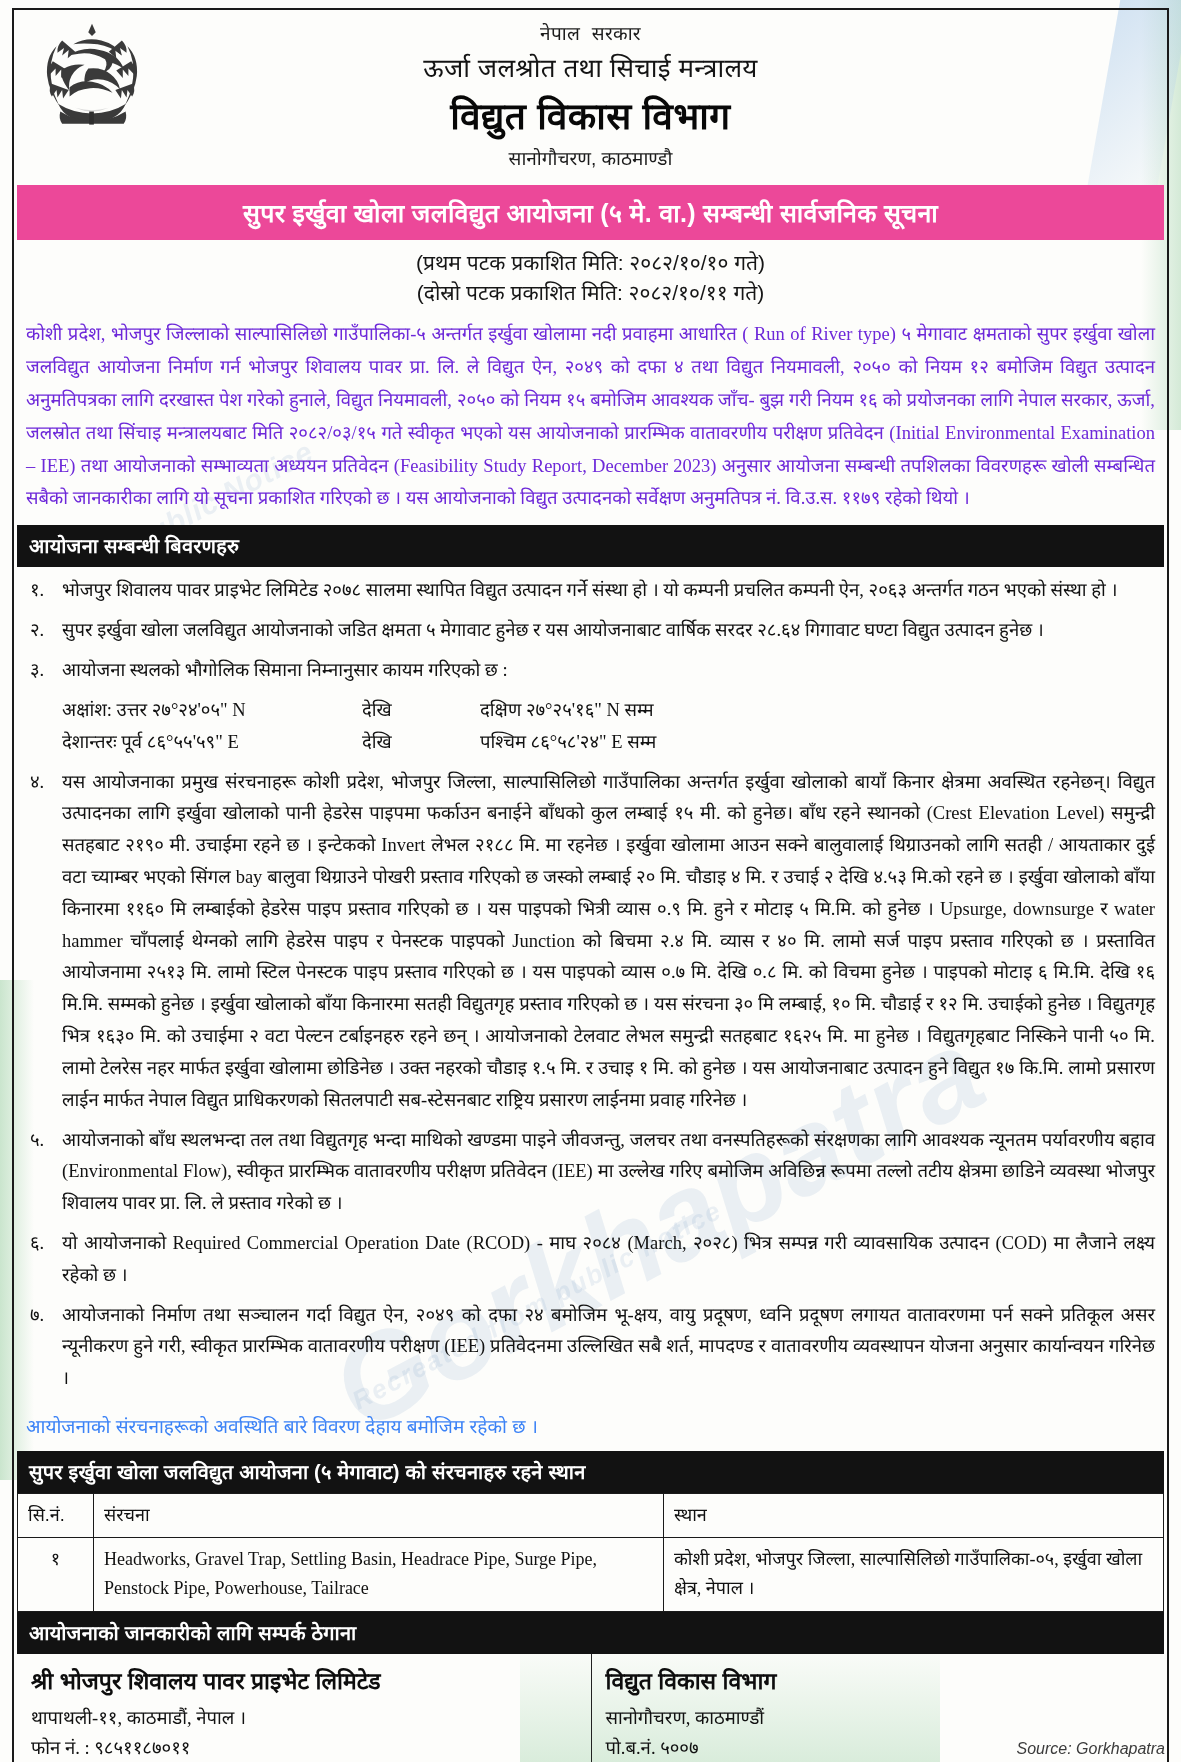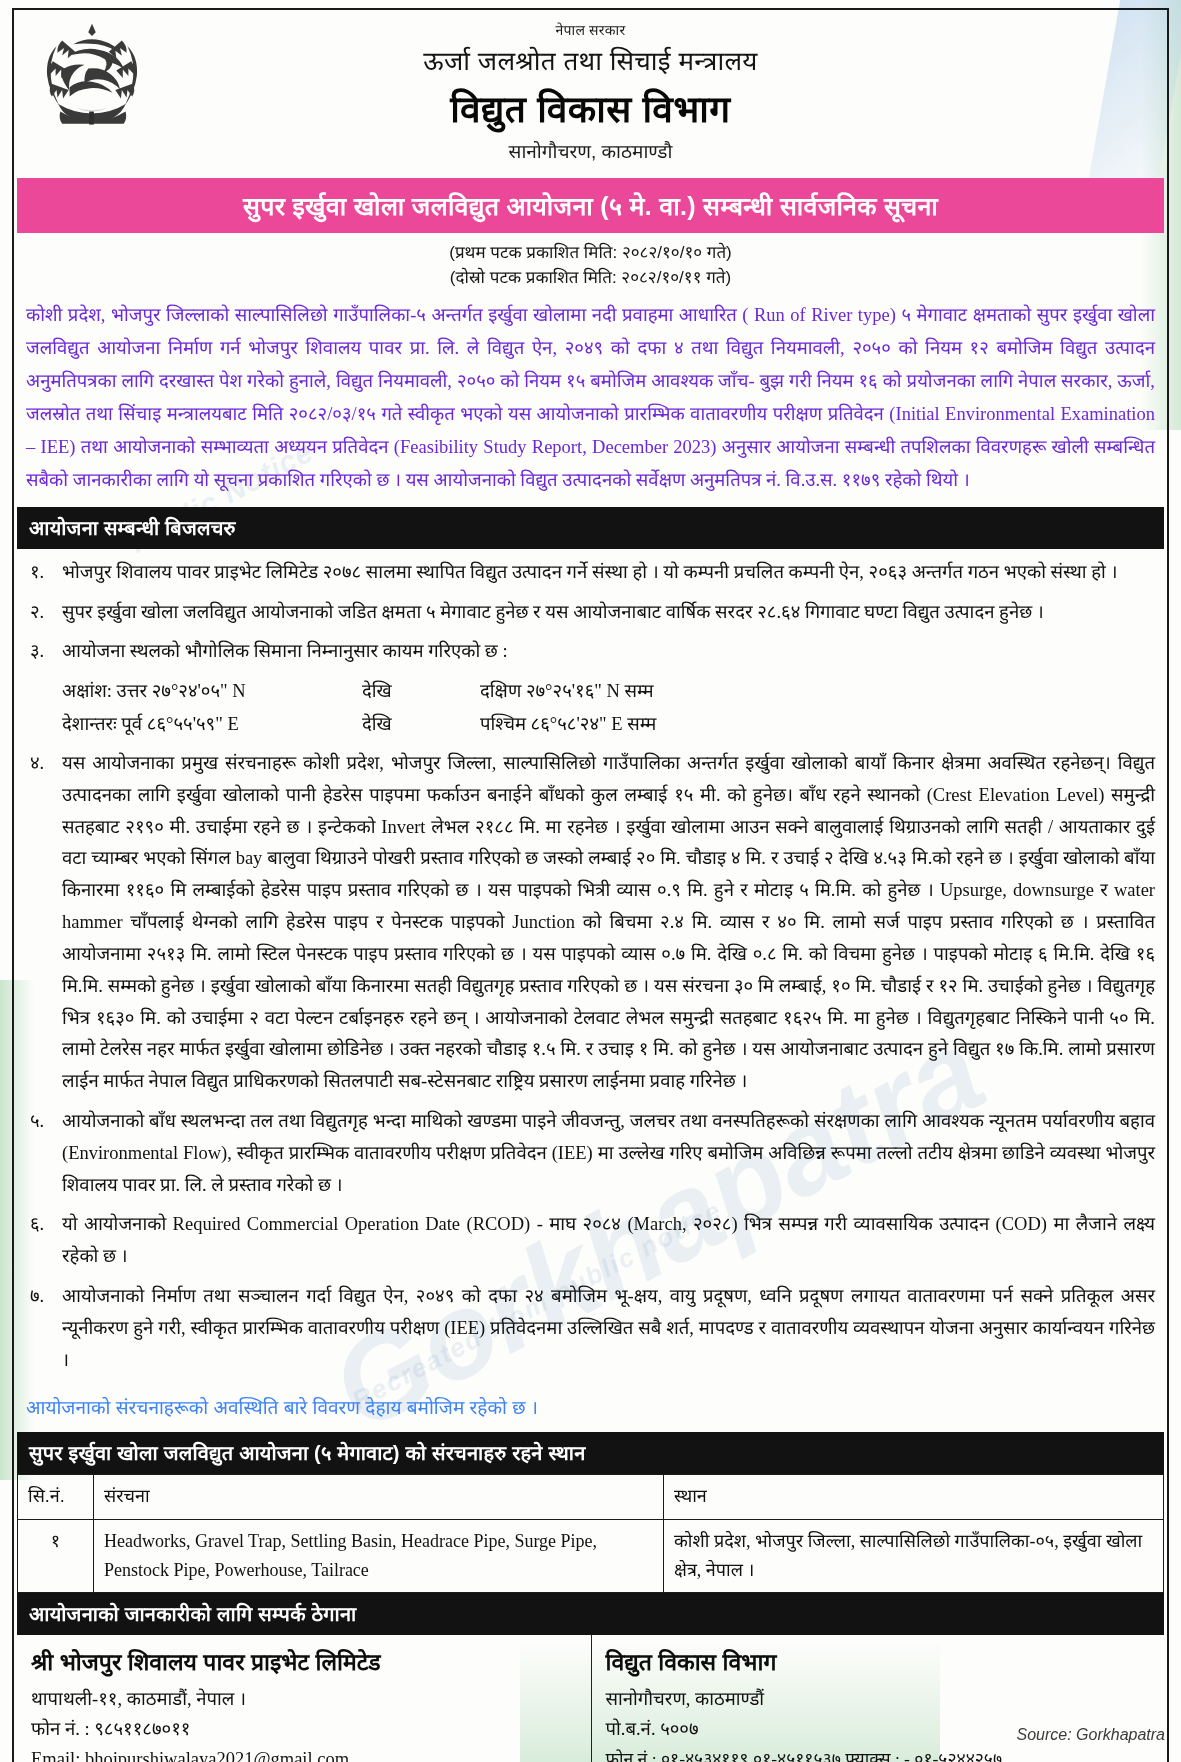--- a/index.html
+++ b/index.html
@@ -67,22 +67,22 @@
     padding: 10px 0 8px 0;
     text-align: center;
   }
   .emblem {
     position: absolute;
     left: 22px; top: 8px;
     width: 112px; height: 118px;
   }
   .emblem svg { width: 100%; height: 100%; display: block; }
   .gov-line {
-    font-family: Liberation Serif, serif;
-    font-size: 14px;
+    font-family: Liberation Mono, monospace;
+    font-size: 19px;
     letter-spacing: .3px;
     margin-bottom: 3px;
     color: #1b1b1b;
   }
   .ministry-line {
     font-family: "Liberation Sans", sans-serif;
     font-size: 26px;
     letter-spacing: .3px;
     margin-bottom: 4px;
     color: #141414;
@@ -112,21 +112,21 @@
     font-weight: bold;
     letter-spacing: .3px;
     padding: 10px 6px 11px 6px;
     margin: 2px 3px 0 3px;
   }
 
   .pub-dates {
     text-align: center;
     padding: 8px 0 7px 0;
     font-family: "Liberation Sans", sans-serif;
-    font-size: 17px;
+    font-size: 21px;
     line-height: 1.45;
     color: #161616;
   }
   .pub-dates div { white-space: nowrap; }
 
   
   .intro {
     padding: 2px 12px 10px 12px;
     font-size: 18.5px;
     line-height: 1.78;
@@ -230,21 +230,21 @@
     font-size: 23px;
     margin-bottom: 4px;
     color: #0d0d0d;
   }
   .contact-line { white-space: nowrap; }
   .contact-line.small { font-size: 17.5px; }
 
   .source {
     position: absolute;
     right: 16px;
-    bottom: 18px;
+    bottom: 4px;
     z-index: 3;
     font-family: "Liberation Sans", sans-serif;
     font-style: italic;
     font-size: 16px;
     color: #3b3b3b;
   }
 </style>
 </head>
 <body>
 
@@ -297,21 +297,21 @@
 
     <div class="title-bar">सुपर इर्खुवा खोला जलविद्युत आयोजना (५ मे. वा.) सम्बन्धी सार्वजनिक सूचना</div>
 
     <div class="pub-dates">
       <div>(प्रथम पटक प्रकाशित मिति: २०८२/१०/१० गते)</div>
       <div>(दोस्रो पटक प्रकाशित मिति: २०८२/१०/११ गते)</div>
     </div>
 
     <div class="intro">कोशी प्रदेश, भोजपुर जिल्लाको साल्पासिलिछो गाउँपालिका-५ अन्तर्गत इर्खुवा खोलामा नदी प्रवाहमा आधारित ( Run of River type) ५ मेगावाट क्षमताको सुपर इर्खुवा खोला जलविद्युत आयोजना निर्माण गर्न भोजपुर शिवालय पावर प्रा. लि. ले विद्युत ऐन, २०४९ को दफा ४ तथा विद्युत नियमावली, २०५० को नियम १२ बमोजिम विद्युत उत्पादन अनुमतिपत्रका लागि दरखास्त पेश गरेको हुनाले, विद्युत नियमावली, २०५० को नियम १५ बमोजिम आवश्यक जाँच- बुझ गरी नियम १६ को प्रयोजनका लागि नेपाल सरकार, ऊर्जा, जलस्रोत तथा सिंचाइ मन्त्रालयबाट मिति २०८२/०३/१५ गते स्वीकृत भएको यस आयोजनाको प्रारम्भिक वातावरणीय परीक्षण प्रतिवेदन (Initial Environmental Examination – IEE) तथा आयोजनाको सम्भाव्यता अध्ययन प्रतिवेदन (Feasibility Study Report, December 2023) अनुसार आयोजना सम्बन्धी तपशिलका विवरणहरू खोली सम्बन्धित सबैको जानकारीका लागि यो सूचना प्रकाशित गरिएको छ । यस आयोजनाको विद्युत उत्पादनको सर्वेक्षण अनुमतिपत्र नं. वि.उ.स. ११७९ रहेको थियो ।</div>
 
-    <div class="section-bar">आयोजना सम्बन्धी बिजलचरु</div>
+    <div class="section-bar">आयोजना सम्बन्धी बिवरणहरु</div>
 
     <div class="items">
 
       <div class="item">
         <div class="item-num">१.</div>
         <div class="item-body">भोजपुर शिवालय पावर प्राइभेट लिमिटेड २०७८ सालमा स्थापित विद्युत उत्पादन गर्ने संस्था हो । यो कम्पनी प्रचलित कम्पनी ऐन, २०६३ अन्तर्गत गठन भएको संस्था हो ।</div>
       </div>
 
       <div class="item">
         <div class="item-num">२.</div>

